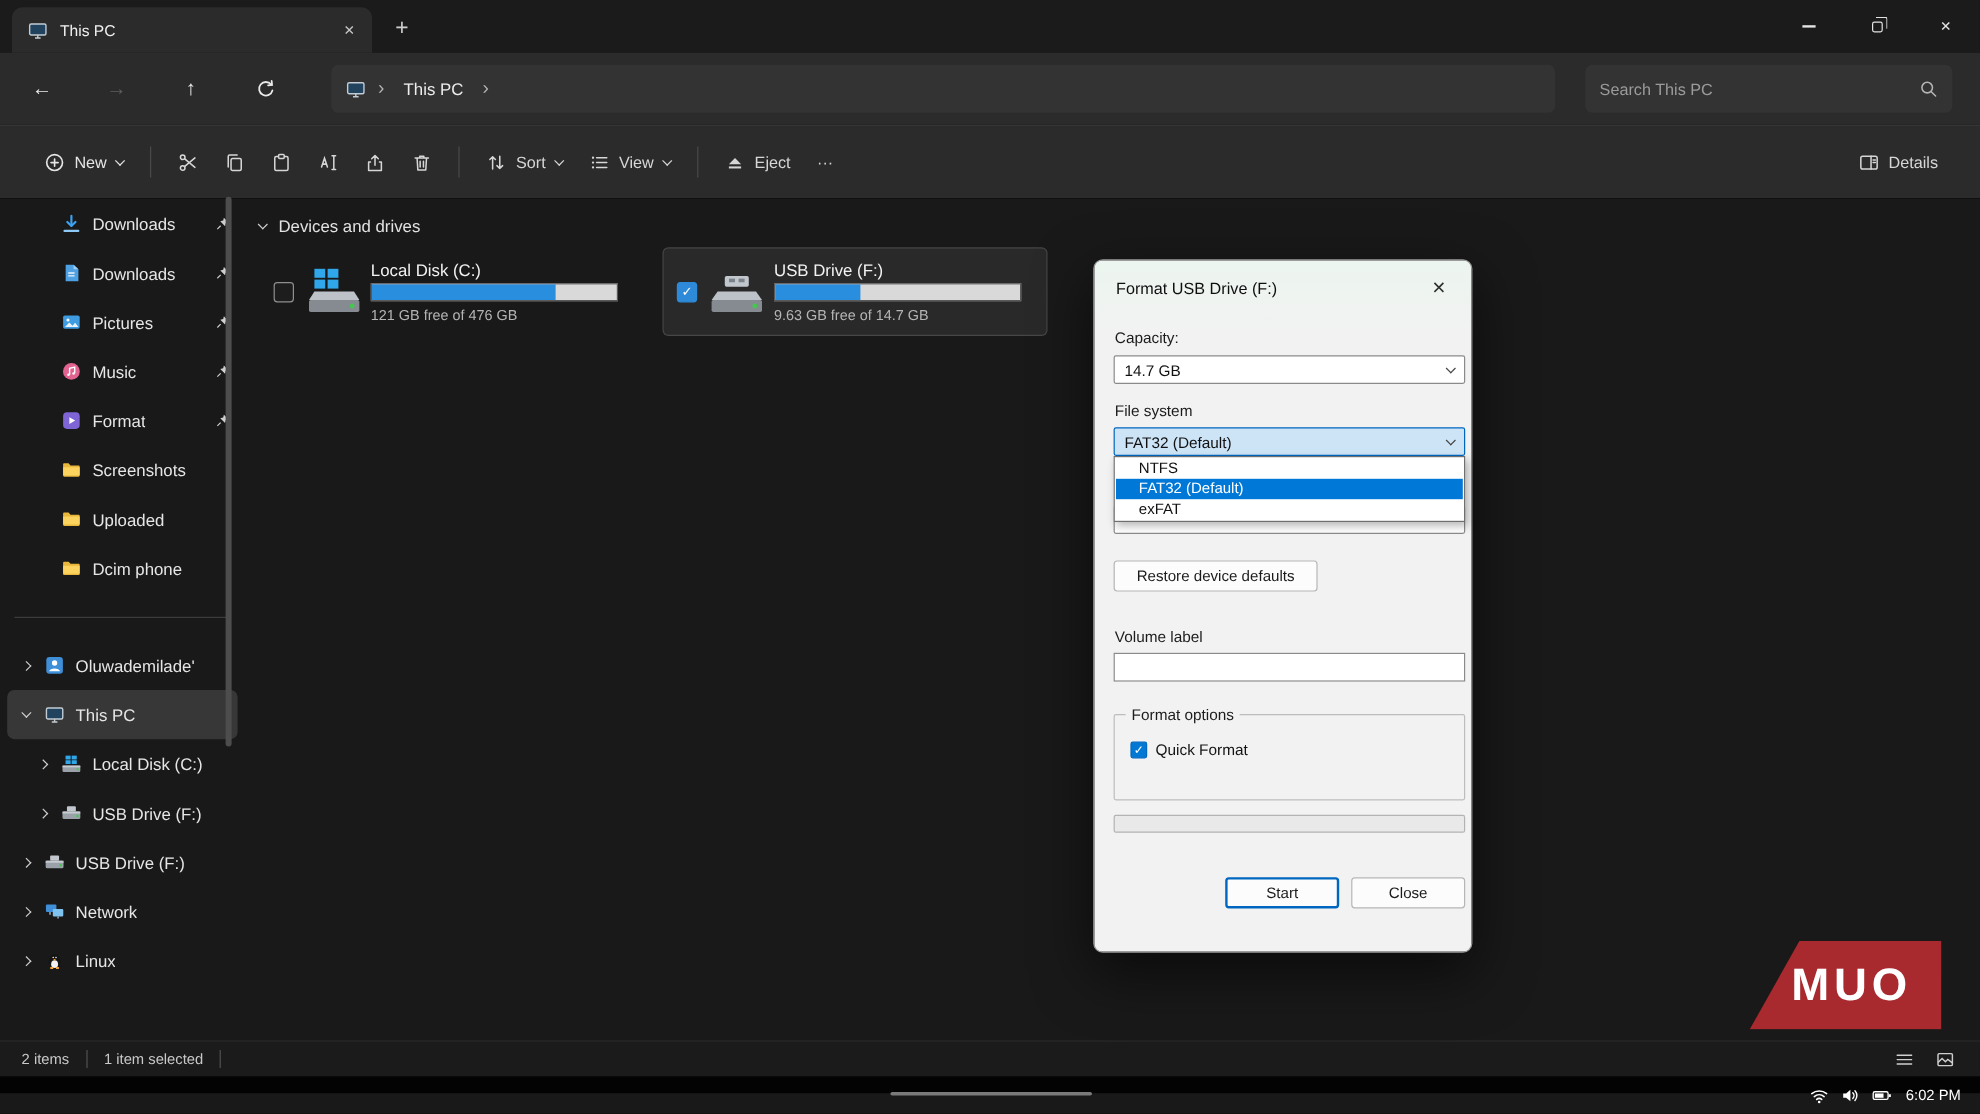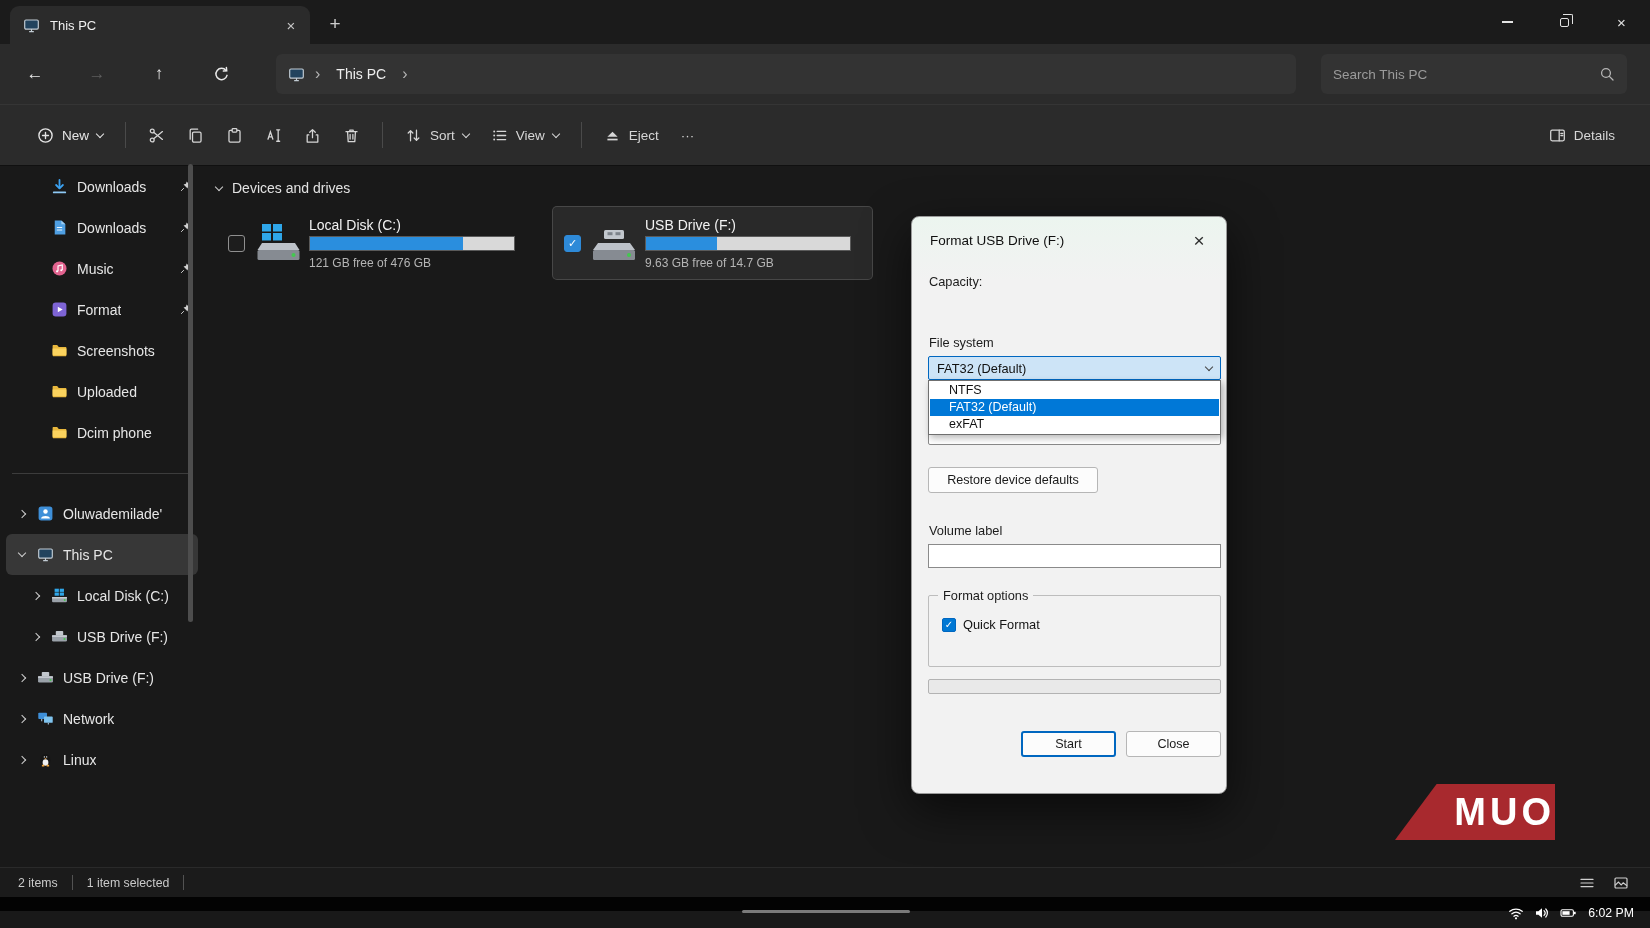--- a/index.html
+++ b/index.html
@@ -96,21 +96,21 @@
   .ssep{width:1px;height:15px;background:#525252}
   .sviews{margin-left:auto;display:flex;gap:12px;color:#cfcfcf}
   .svbtn{width:22px;height:22px;display:flex;align-items:center;justify-content:center;border-radius:4px}
   .taskbar{position:absolute;left:0;top:897px;width:100%;height:14px;background:#030303}
   .tbline{position:absolute;left:742px;top:13px;width:168px;height:3px;background:#7a7a7a;border-radius:2px}
   .tray{position:absolute;right:8px;top:0;height:31px;display:flex;align-items:center;gap:6px;color:#fff}
   .trayic{width:20px;height:20px;display:flex;align-items:center;justify-content:center}
   .clock{font-size:12.3px;color:#fff;padding:0 8px 0 4px}
 
   
-  .muo{position:absolute;left:1395px;top:784px;width:160px;height:56px;background:#a8292e;clip-path:polygon(26% 0,100% 0,100% 100%,0 100%);display:flex;align-items:center;justify-content:flex-end;z-index:40}
+  .muo{position:absolute;left:1458px;top:784px;width:160px;height:74px;background:#a8292e;clip-path:polygon(26% 0,100% 0,100% 100%,0 100%);display:flex;align-items:center;justify-content:center;z-index:40}
   .muo span{font-size:38px;font-weight:bold;color:#fff;letter-spacing:4px;padding-left:10px}
 </style>
 </head>
 <body>
 
 <div class="app">
 
   <div class="titlebar">
     <div class="tab">
       <span class="sic">
@@ -276,20 +276,35 @@
             <path d="M5.5 8h5M5.5 10.3h5" stroke="#eaf4fc" stroke-width="1" fill="none"></path>
           </svg>
         </span>
       <span class="slabel">Downloads</span>
       <span class="pinic"><svg viewBox="0 0 16 16">
             <path d="M9.3 1.9l4.8 4.8-2.8.7-.8 3-4.9-4.9 3-.8z" fill="#cfcfcf"></path>
             <path d="M6 10L2.6 13.4" stroke="#cfcfcf" stroke-width="1.2"></path>
           </svg></span>
     </div>
 
+    <div class="srow qa">
+      <span class="chslot"></span>
+      <span class="sic">
+          <svg viewBox="0 0 16 16">
+            <rect x="1.5" y="2.8" width="13" height="10.4" rx="1.4" fill="#3f9ce0"></rect>
+            <circle cx="5.3" cy="6.2" r="1.2" fill="#fff"></circle>
+            <path d="M3 11.8l3.3-3.6 2.6 2.6 2-2.3 2.6 3.3z" fill="#eaf4fc"></path>
+          </svg>
+        </span>
+      <span class="slabel">Pictures</span>
+      <span class="pinic"><svg viewBox="0 0 16 16">
+            <path d="M9.3 1.9l4.8 4.8-2.8.7-.8 3-4.9-4.9 3-.8z" fill="#cfcfcf"></path>
+            <path d="M6 10L2.6 13.4" stroke="#cfcfcf" stroke-width="1.2"></path>
+          </svg></span>
+    </div>
 
     <div class="srow qa">
       <span class="chslot"></span>
       <span class="sic">
           <svg viewBox="0 0 16 16">
             <circle cx="8" cy="8" r="6.6" fill="#e2638f"></circle>
             <path d="M6.6 10.6V5.6l4-1v4.9" stroke="#fff" stroke-width="1.1" fill="none"></path>
             <circle cx="5.7" cy="10.7" r="1" fill="#fff"></circle>
             <circle cx="9.7" cy="9.6" r="1" fill="#fff"></circle>
           </svg>
@@ -512,20 +527,24 @@
         <div class="tfree">9.63 GB free of 14.7 GB</div>
       </div>
     </div>
   </div>
 
   <div class="dialog">
     <div class="dtitle">Format USB Drive (F:)</div>
     <div class="dclose">×</div>
 
     <div class="dlabel" style="top:57px">Capacity:</div>
+    <div class="combo" style="top:79px">
+      <span>14.7 GB</span>
+      <span class="cchv"></span>
+    </div>
 
     <div class="dlabel" style="top:118px">File system</div>
     <div class="combo focus" style="top:139px">
       <span>FAT32 (Default)</span>
       <span class="cchv"></span>
     </div>
 
     <div class="combo ghost"></div>
 
     <div class="ddlist">

